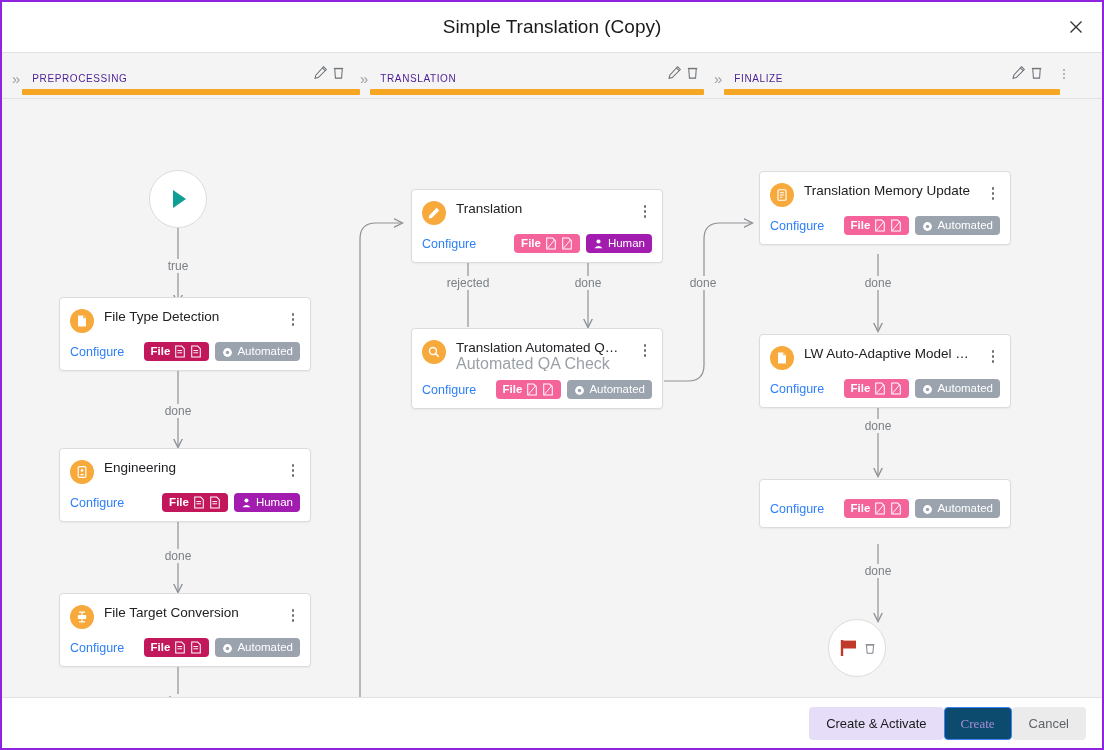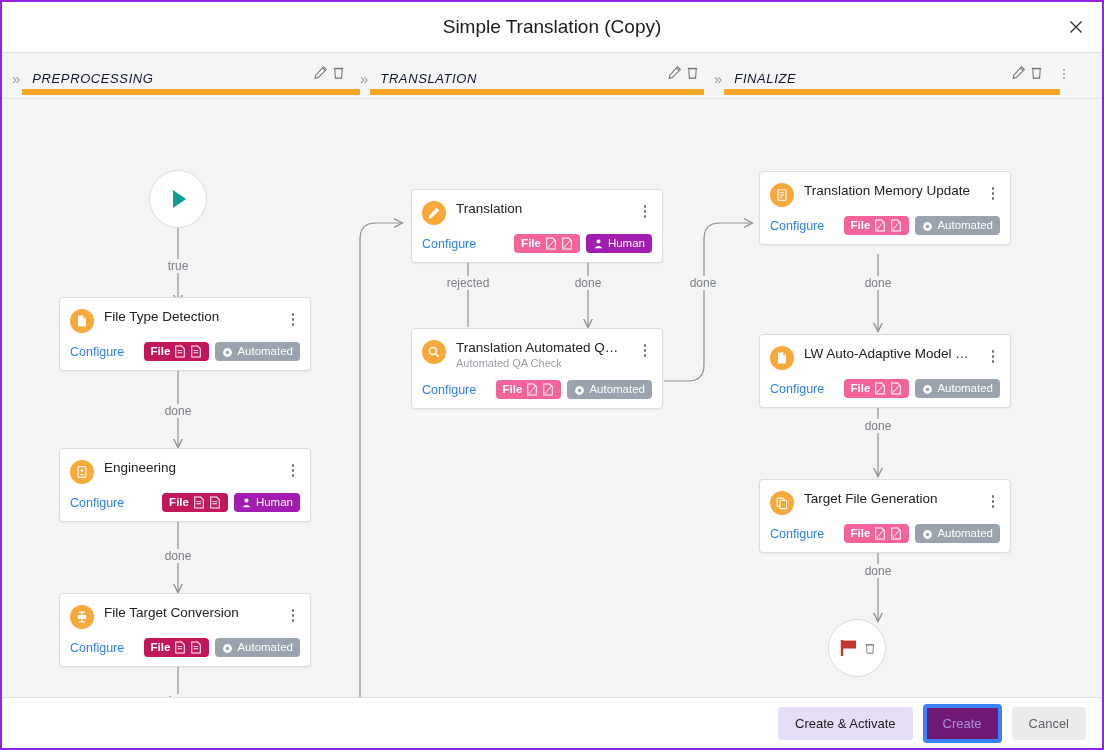--- a/index.html
+++ b/index.html
@@ -50,23 +50,22 @@
     position: relative;
     height: 46px;
     display: flex; align-items: center;
     padding-top: 4px;
   }
   .phase .chev {
     color: #9aa0a6; font-size: 15px; margin-right: 12px;
     line-height: 1;
   }
   .phase .pname {
-    color: #0f172a; font-size: 13px; letter-spacing: 0.6px;
+    color: #4c1d95; font-size: 10px; letter-spacing: 0.6px;
     white-space: nowrap;
-    font-style: italic;
   }
   .phase .ptools {
     position: absolute; right: 14px; top: 12px;
     display: flex; gap: 3px; align-items: center;
   }
   .phase .bar {
     position: absolute; left: 10px; bottom: 4px;
     height: 6px; border-radius: 1px; background: #f5a623;
   }
   .ic { width: 15px; height: 15px; display: block; cursor: pointer; }
@@ -117,21 +116,21 @@
     background: #f7a93b;
     display: flex; align-items: center; justify-content: center;
     flex: 0 0 24px; margin-right: 10px; margin-top: 1px;
   }
   .node-titles { flex: 1 1 auto; min-width: 0; }
   .node-title {
     font-size: 13.5px; color: #202124; line-height: 17px;
     white-space: nowrap; overflow: hidden; text-overflow: ellipsis;
   }
   .node-sub {
-    font-size: 11px; color: #9aa0a6; line-height: 15px;
+    font-size: 16px; color: #9aa0a6; line-height: 15px;
     white-space: nowrap; overflow: hidden; text-overflow: ellipsis;
   }
   .node-menu {
     flex: 0 0 14px; width: 14px;
     display: flex; flex-direction: column; align-items: center;
     gap: 2.5px; padding-top: 5px; cursor: pointer;
   }
   .node-menu i { width: 2.5px; height: 2.5px; border-radius: 50%; background: #6b7075; display:block;}
 
   .node-foot {
@@ -161,29 +160,29 @@
     background: #ffffff; border: 1px solid #dcdcdc;
     display: flex; align-items: center; justify-content: center;
     gap: 3px;
   }
 
   
   .footer {
     height: 50px; flex: 0 0 50px;
     background: #ffffff;
     display: flex; align-items: center; justify-content: flex-end;
-    padding-right: 16px; gap: 10px;
+    padding-right: 16px; 
   }
   .btn {
     font-size: 13px; border-radius: 4px; cursor: pointer;
     padding: 8px 16px; line-height: 15px; border: 1px solid transparent;
     font-family: "Liberation Sans", sans-serif;
   }
   .btn-primary { background: #e6ddf8; color: #1a1a1a; }
-  .btn-outline { background: #701a75; color: #a98fd8; border: 4px solid #3b82f6; }
+  .btn-outline { background: #0c4a6e; color: #a98fd8; border: 1px solid #3b82f6; font-family: Liberation Serif, serif; }
   .btn-plain { background: #ebebeb; color: #5f6368; }
 </style>
 </head>
 <body>
 
 <div class="dialog">
 
   <div class="titlebar">
     <div class="title">Simple Translation (Copy)</div>
     <div class="close-btn">
@@ -613,36 +612,20 @@
                 <circle cx="7" cy="7" r="5.6" fill="#ffffff"></circle>
                 <circle cx="7" cy="7" r="2.2" fill="#9aa3ae"></circle>
               </svg>
             <span>Automated</span>
           </span>
         </span>
       </div>
     </div>
 
     <div class="node" style="left:757px; top:380px;">
-      <div class="node-head">
-        <span class="node-avatar">
-          <svg width="14" height="14" viewBox="0 0 16 16">
-              <rect x="2.4" y="2.4" width="7.6" height="9.6" rx="1" fill="none" stroke="#ffffff" stroke-width="1.3"></rect>
-              <rect x="5.6" y="4.8" width="7.6" height="9.6" rx="1" fill="#f7a93b" stroke="#ffffff" stroke-width="1.3"></rect>
-            </svg>
-        </span>
-        <span class="node-titles">
-          <span class="node-title" style="display:block;">Target File Generation</span>
-        </span>
-        <span class="node-menu">
-            <i></i>
-            <i></i>
-            <i></i>
-          </span>
-      </div>
       <div class="node-foot">
         <span class="cfg">Configure</span>
         <span class="badges">
           <span class="badge file-light">
             <span>File</span>
             <svg width="12" height="13" viewBox="0 0 14 15">
                 <path d="M2 1.2 H9 L12 4.2 V13.8 H2 Z" fill="none" stroke="#ffffff" stroke-width="1.2"></path>
                 <path d="M3 13 L11.4 3" stroke="#ffffff" stroke-width="1.1"></path>
               </svg>
             <svg width="12" height="13" viewBox="0 0 14 15">

